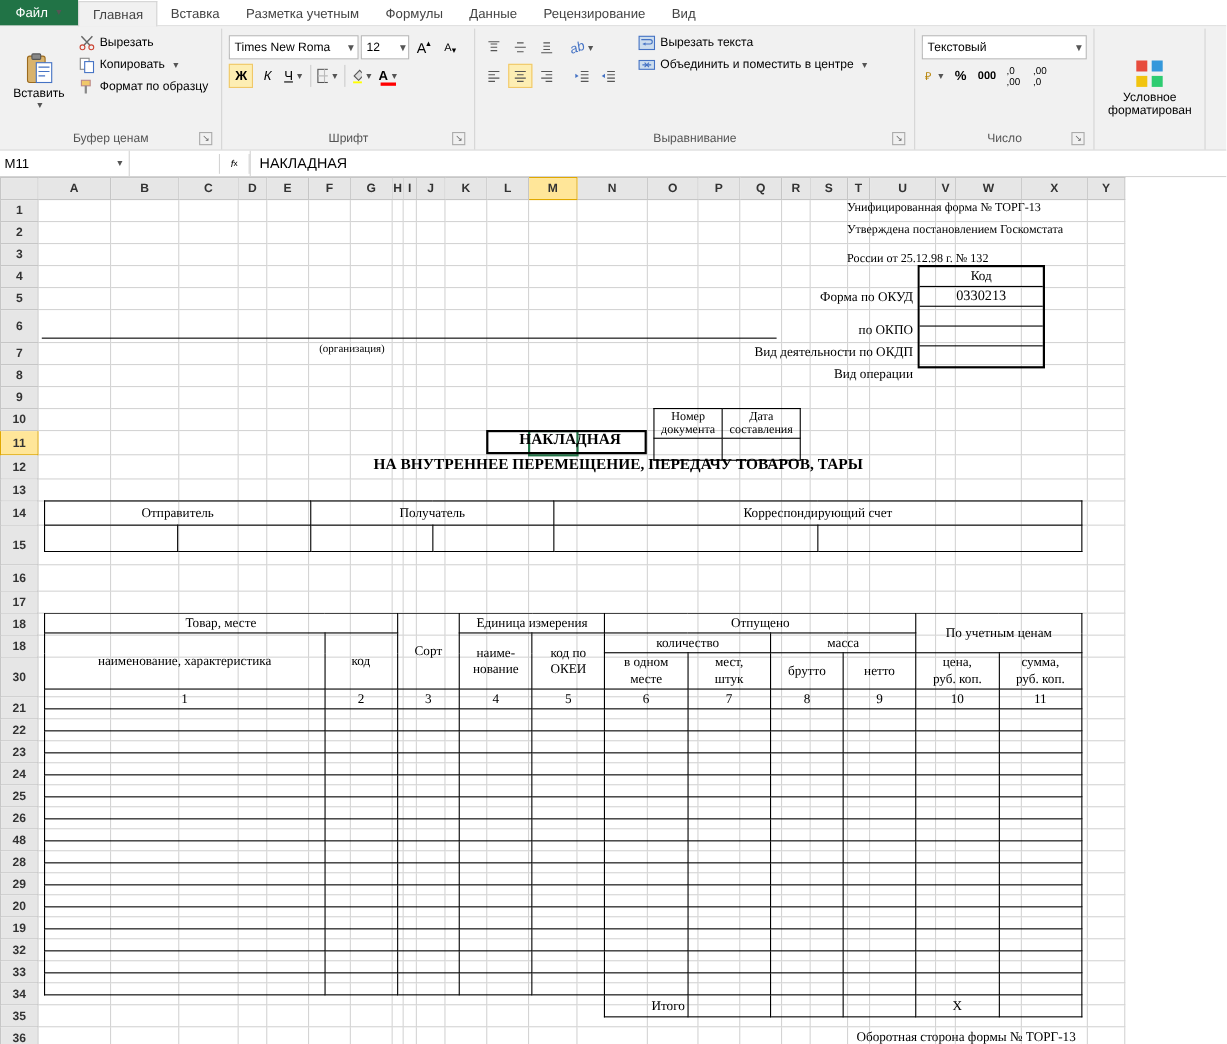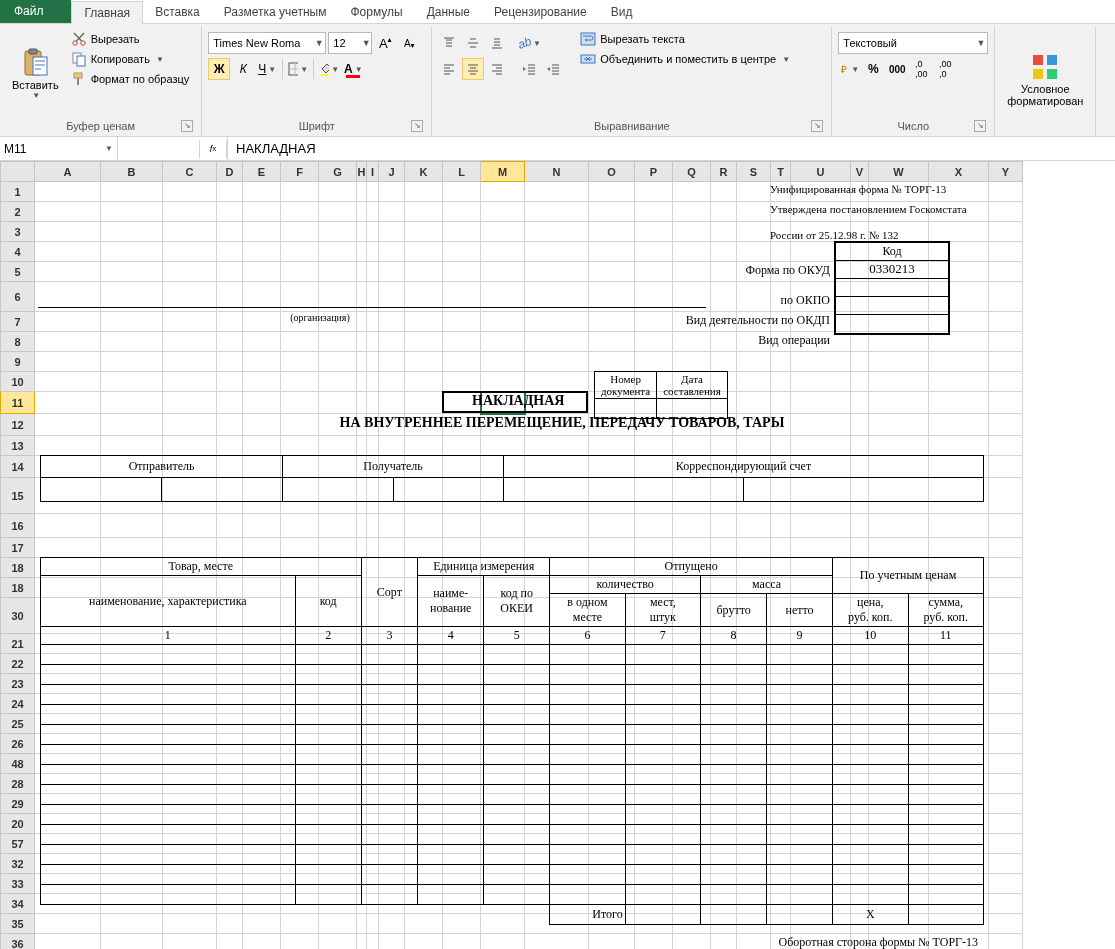--- a/index.html
+++ b/index.html
@@ -1198,21 +1198,21 @@
           <td class="cell" style="width:26px"></td>
           <td class="cell" style="width:34px"></td>
           <td class="cell" style="width:20px"></td>
           <td class="cell" style="width:60px"></td>
           <td class="cell" style="width:18px"></td>
           <td class="cell" style="width:60px"></td>
           <td class="cell" style="width:60px"></td>
           <td class="cell" style="width:34px"></td>
         </tr>
         <tr style="height:20px">
-          <th class="rowhdr">57</th>
+          <th class="rowhdr">19</th>
           <td class="cell" style="width:66px"></td>
           <td class="cell" style="width:62px"></td>
           <td class="cell" style="width:54px"></td>
           <td class="cell" style="width:26px"></td>
           <td class="cell" style="width:38px"></td>
           <td class="cell" style="width:38px"></td>
           <td class="cell" style="width:38px"></td>
           <td class="cell" style="width:10px"></td>
           <td class="cell" style="width:12px"></td>
           <td class="cell" style="width:26px"></td>

